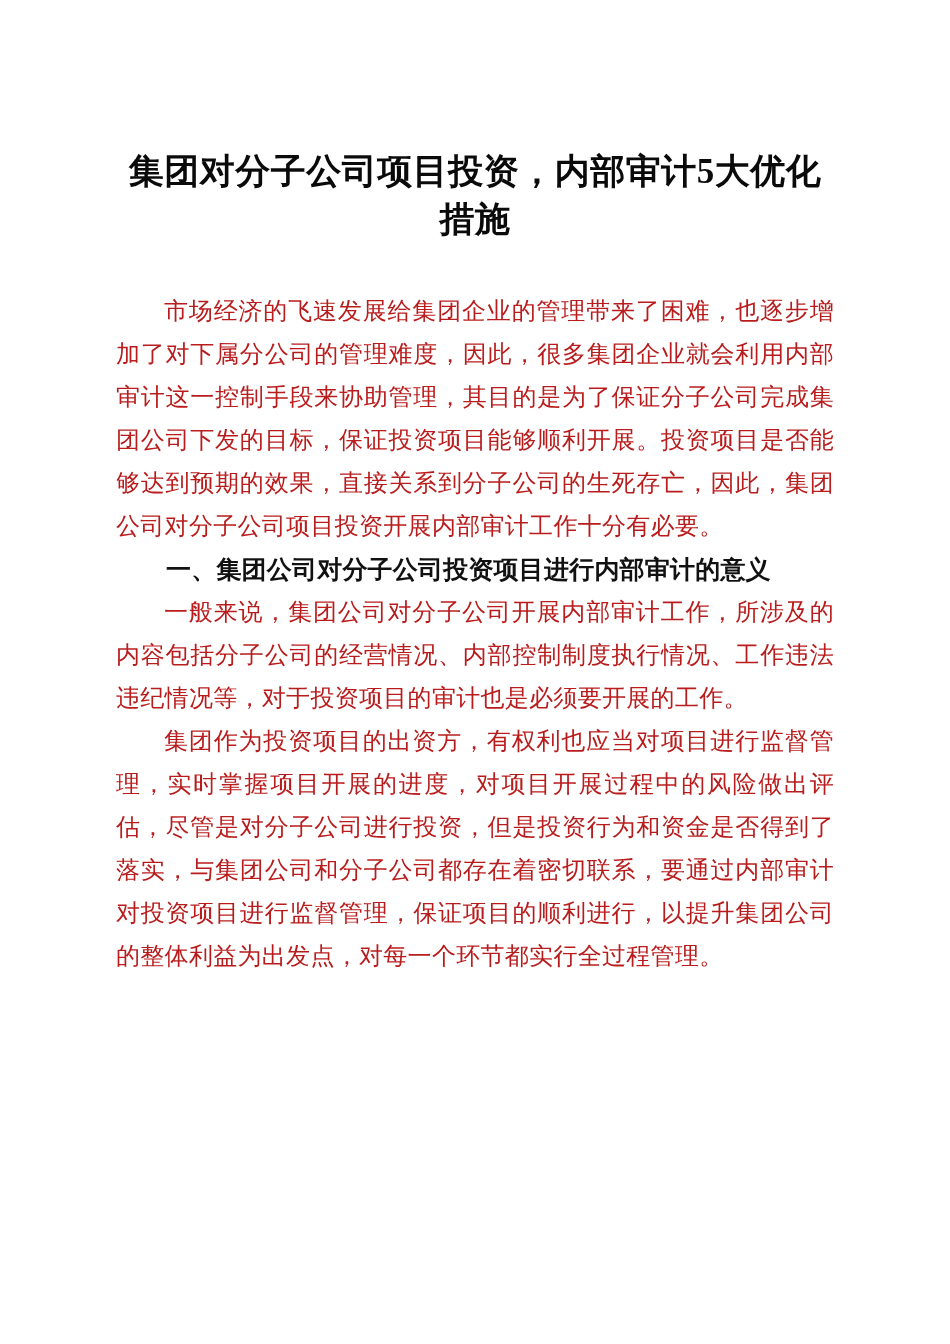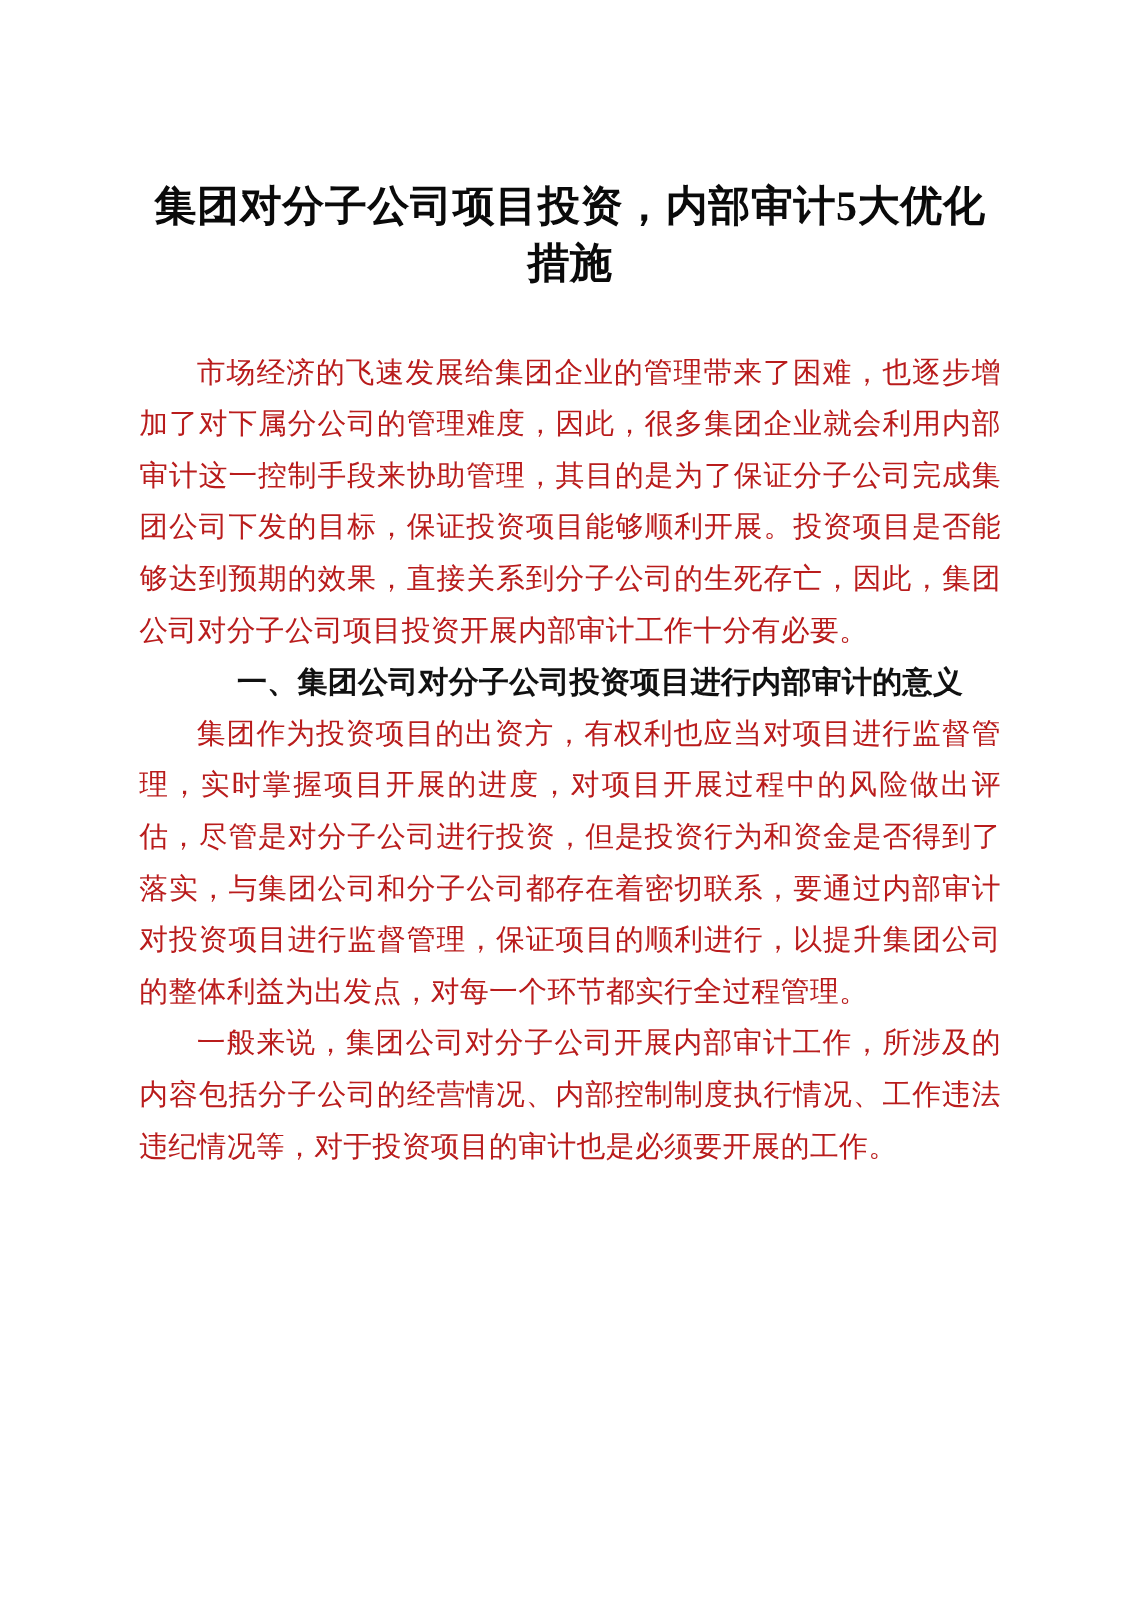--- a/index.html
+++ b/index.html
@@ -76,36 +76,36 @@
     text-justify: inter-ideograph;
     color: #b91c1c;
     word-break: break-all;
     letter-spacing: 0.3px;
   }
 
   .spacer-before-intro { height: 46px; }
 
   
   #intro-paragraph { margin-top: 0; }
-  #heading-1 { margin-top: 0; text-align: center; }
+  #heading-1 { margin-top: 0; }
   #para-meaning { margin-top: 0; }
   #para-funder { margin-top: 0; }
 </style>
 </head>
 <body>
 
 <div class="page">
   <div class="content">
 
     <h1 class="doc-title">集团对分子公司项目投资，内部审计5大优化措施</h1>
 
     <div class="spacer-before-intro"></div>
 
     <p class="body-para" id="intro-paragraph">市场经济的飞速发展给集团企业的管理带来了困难，也逐步增加了对下属分公司的管理难度，因此，很多集团企业就会利用内部审计这一控制手段来协助管理，其目的是为了保证分子公司完成集团公司下发的目标，保证投资项目能够顺利开展。投资项目是否能够达到预期的效果，直接关系到分子公司的生死存亡，因此，集团公司对分子公司项目投资开展内部审计工作十分有必要。</p>
 
     <h2 class="section-heading" id="heading-1">一、集团公司对分子公司投资项目进行内部审计的意义</h2>
 
+    <p class="body-para" id="para-meaning">一般来说，集团公司对分子公司开展内部审计工作，所涉及的内容包括分子公司的经营情况、内部控制制度执行情况、工作违法违纪情况等，对于投资项目的审计也是必须要开展的工作。</p>
+
     <p class="body-para" id="para-funder">集团作为投资项目的出资方，有权利也应当对项目进行监督管理，实时掌握项目开展的进度，对项目开展过程中的风险做出评估，尽管是对分子公司进行投资，但是投资行为和资金是否得到了落实，与集团公司和分子公司都存在着密切联系，要通过内部审计对投资项目进行监督管理，保证项目的顺利进行，以提升集团公司的整体利益为出发点，对每一个环节都实行全过程管理。</p>
-
-    <p class="body-para" id="para-meaning">一般来说，集团公司对分子公司开展内部审计工作，所涉及的内容包括分子公司的经营情况、内部控制制度执行情况、工作违法违纪情况等，对于投资项目的审计也是必须要开展的工作。</p>
 
   </div>
 </div>
 
 </body></html>

